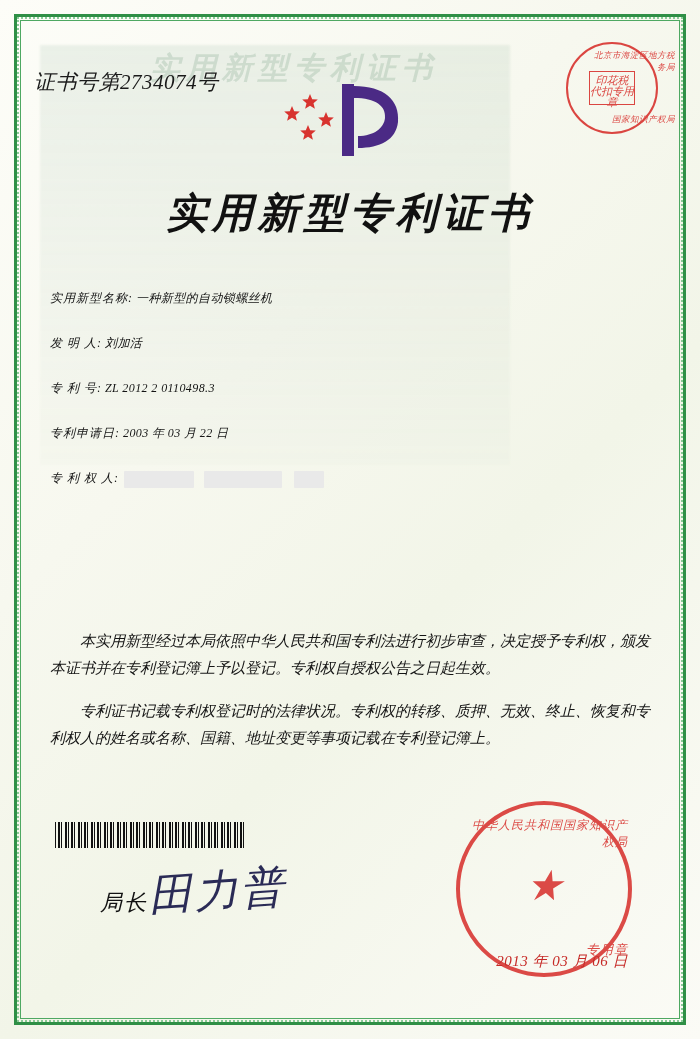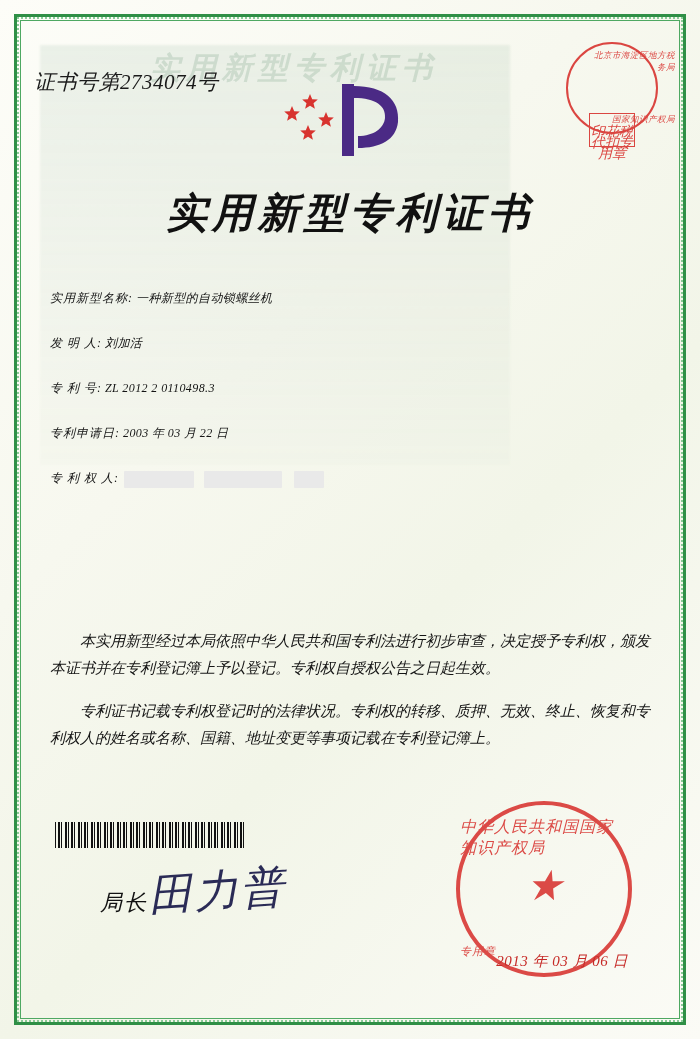--- a/index.html
+++ b/index.html
@@ -95,27 +95,26 @@
     opacity: .9;
   }
   .seal-tr .inner-box {
     position: absolute;
     left: 50%;
     top: 50%;
     transform: translate(-50%,-50%);
     width: 46px;
     height: 34px;
     border: 1px solid #d8332f;
-    font-size: 14px;
+    font-size: 11px;
     line-height: 11px;
     text-align: center;
-    padding-top: 12px;
+    padding-top: 3px;
     box-sizing: border-box;
     letter-spacing: 0;
-    margin-top: 42px;
   }
   .seal-tr .arc-top,
   .seal-tr .arc-bottom {
     position: absolute;
     width: 100%;
     text-align: right;
     font-size: 8.5px;
     letter-spacing: .5px;
     margin-left: 19px;
   }
@@ -233,30 +232,30 @@
     top: 50%;
     transform: translate(-50%,-58%);
     font-size: 42px;
     line-height: 42px;
     color: #d8332f;
   }
   .seal-main .ring-text {
     position: absolute;
     left: 0; right: 0;
     top: 12px;
-    text-align: left;
-    font-size: 16px;
+    text-align: right;
+    font-size: 12px;
     letter-spacing: 1px;
   }
   .seal-main .ring-text-b {
     position: absolute;
     left: 0; right: 0;
     bottom: 14px;
-    text-align: left;
-    font-size: 11px;
+    text-align: right;
+    font-size: 13px;
     letter-spacing: 1px;
   }
   .seal-date {
     position: absolute;
     right: 72px;
     bottom: 68px;
     font-size: 15px;
     color: #c62a27;
     letter-spacing: .5px;
   }

